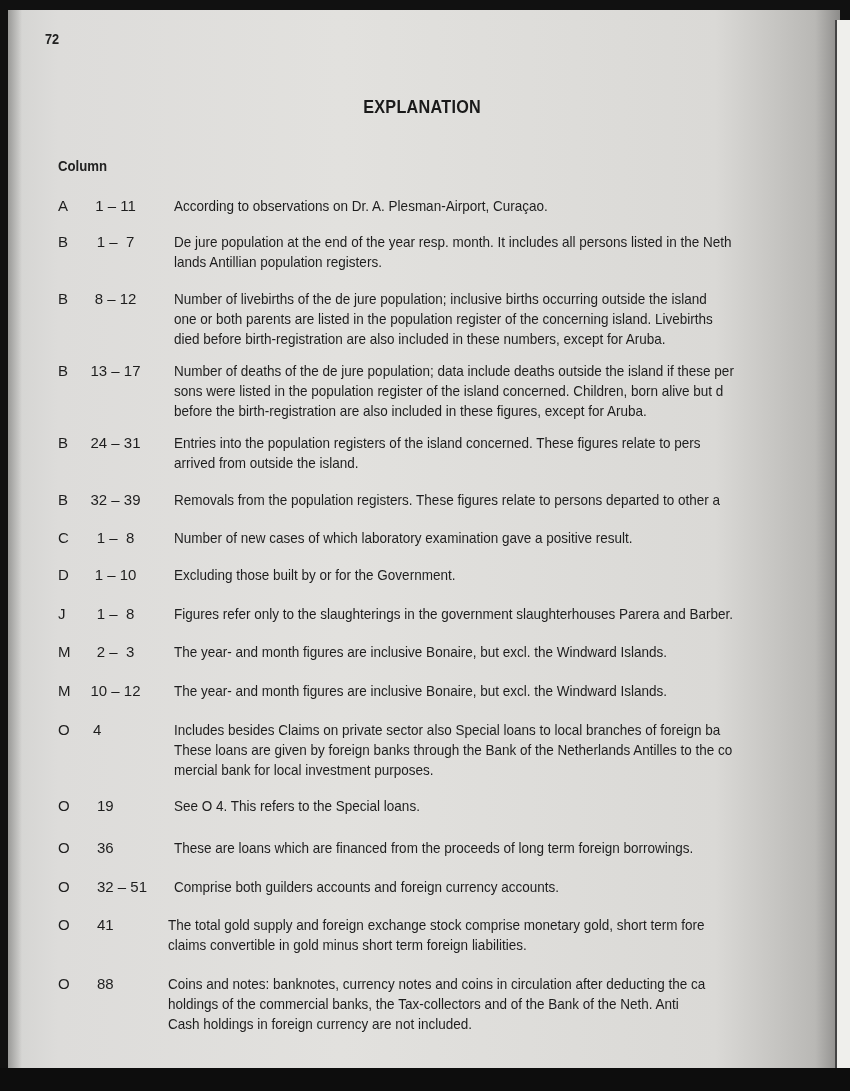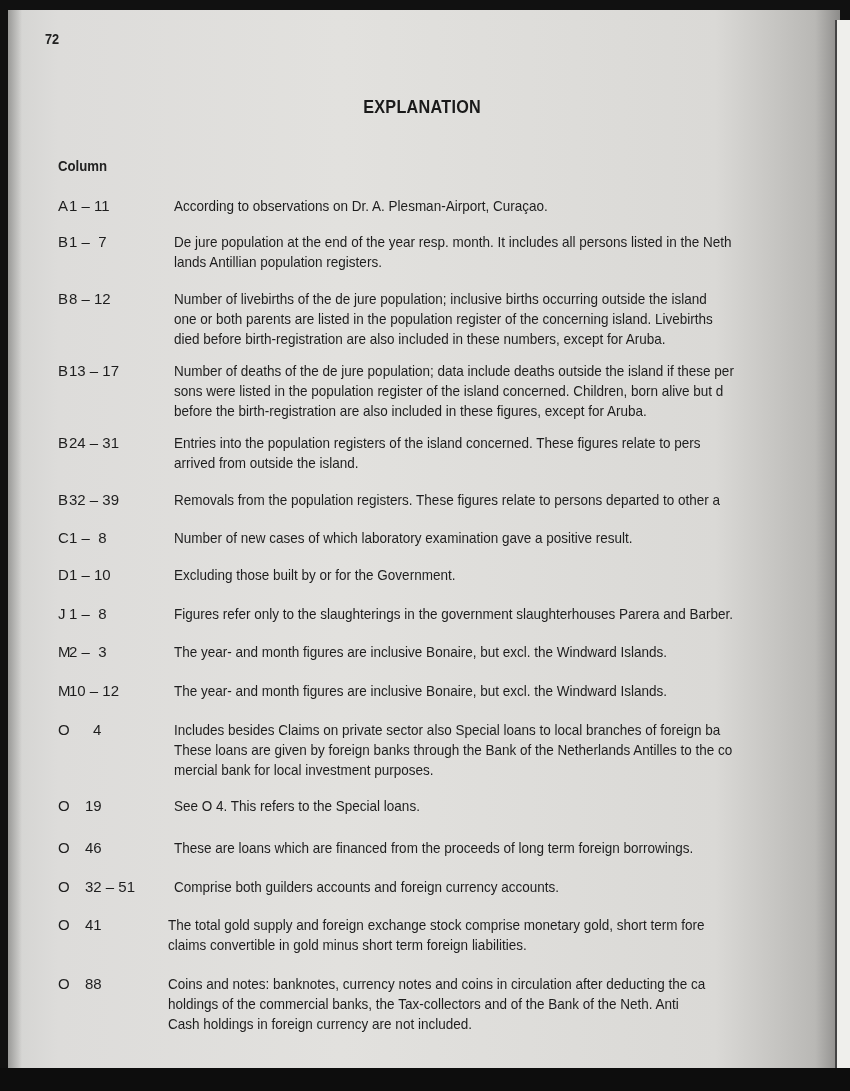--- a/index.html
+++ b/index.html
@@ -34,22 +34,22 @@
   .col-header {
     position: absolute; left: 58px; top: 157px;
     font-size: 15px; font-weight: bold; color: #222;
     transform: scaleX(0.88); transform-origin: left;
   }
   .entry {
     position: absolute; left: 0; width: 850px;
     font-size: 15px; color: #1e1e1e; line-height: 20px;
   }
   .entry .letter { position: absolute; left: 58px; top: 0; }
-  .entry .range { position: absolute; left: 69px; width: 65px; text-align: left; top: 0; white-space: pre; }
-  .entry .range.left { text-align: left; left: 85px; }
+  .entry .range { position: absolute; left: 83px; width: 65px; text-align: center; top: 0; white-space: pre; }
+  .entry .range.left { text-align: left; left: 97px; }
   .entry .desc {
     position: absolute; left: 174px; top: 0; width: 760px;
     text-align: justify; transform: scaleX(0.9); transform-origin: left;
   }
   .entry .desc div { white-space: nowrap; }
   .bottom-dark {
     position: absolute; left: 0; top: 1068px; width: 850px; height: 23px; background: #0d0d0d;
   }
 </style>
 </head>
@@ -159,21 +159,21 @@
   </div>
   <div class="entry" style="top:796px">
     <span class="letter">O</span>
     <span class="range left">19</span>
     <div class="desc">
         <div>See O 4. This refers to the Special loans.</div>
       </div>
   </div>
   <div class="entry" style="top:838px">
     <span class="letter">O</span>
-    <span class="range left">46</span>
+    <span class="range left">36</span>
     <div class="desc">
         <div>These are loans which are financed from the proceeds of long term foreign borrowings.</div>
       </div>
   </div>
   <div class="entry" style="top:877px">
     <span class="letter">O</span>
     <span class="range left">32 – 51</span>
     <div class="desc">
         <div>Comprise both guilders accounts and foreign currency accounts.</div>
       </div>

